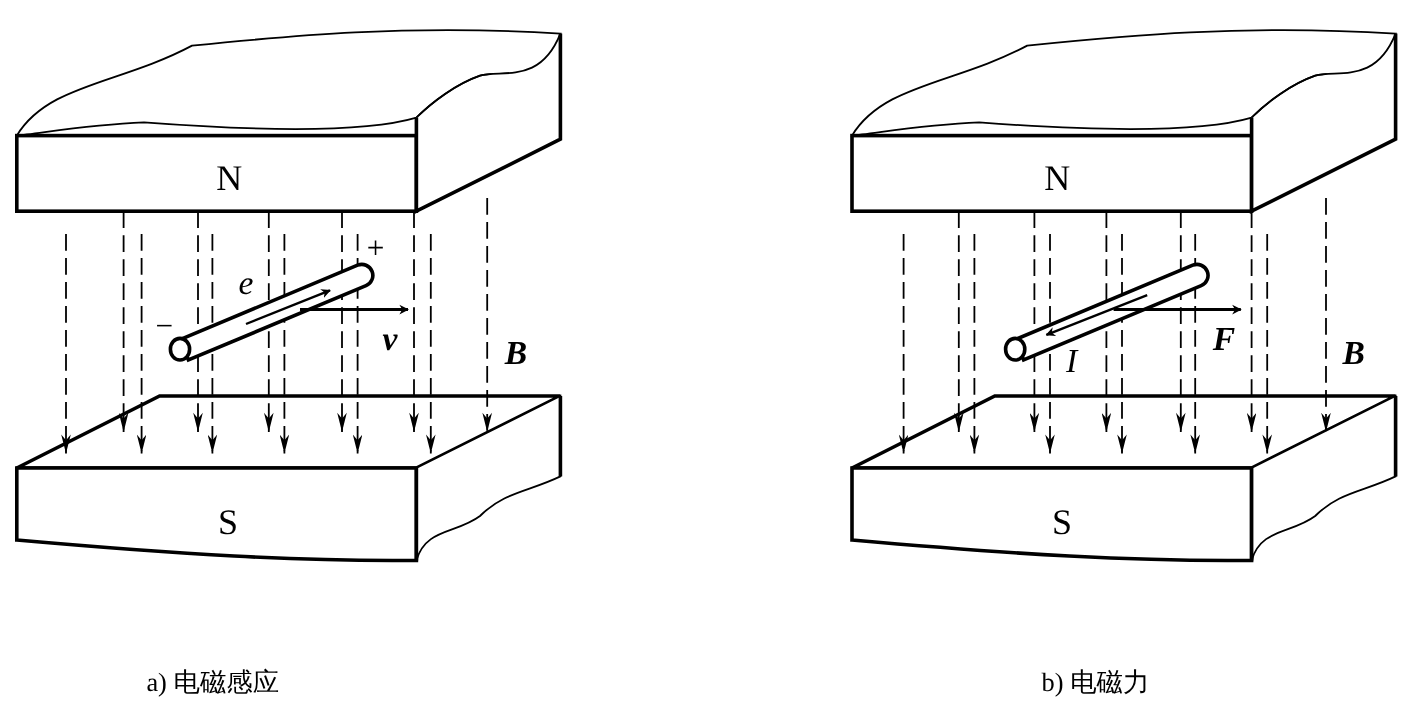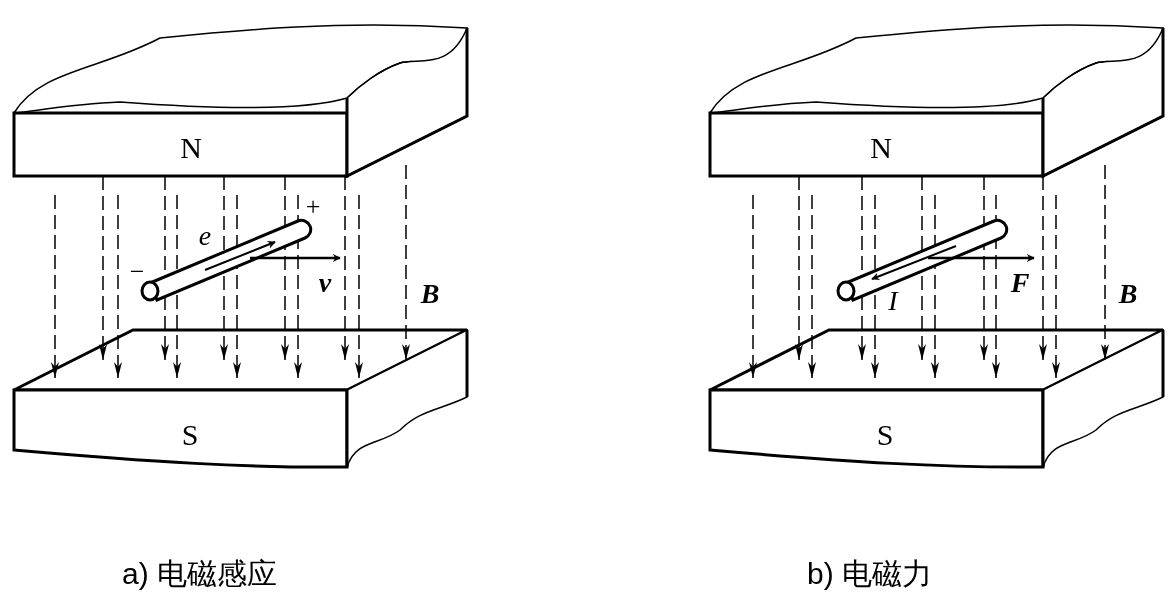--- a/index.html
+++ b/index.html
@@ -3,21 +3,21 @@
 <meta charset="utf-8">
 <style>
   html, body { margin: 0; padding: 0; background: #ffffff; }
   body { width: 1172px; height: 606px; position: relative; overflow: hidden; }
   svg { position: absolute; left: 0; top: 0; }
   .serif { font-family: "Liberation Serif", "DejaVu Serif", serif; }
   .pole { font-size: 30px; }
   .sym { font-size: 28px; font-style: italic; }
   .symb { font-size: 28px; font-style: italic; font-weight: bold; }
   .pm { font-size: 26px; }
-  .caption { position: absolute; top: 554px; font-family: Liberation Sans, sans-serif; font-size: 30px; color: #000; white-space: nowrap; }
+  .caption { position: absolute; top: 554px; font-family: Liberation Serif, serif; font-size: 22px; color: #000; white-space: nowrap; }
 </style>
 </head>
 <body>
 
 <svg width="1172" height="606" viewBox="0 0 1172 606" xmlns="http://www.w3.org/2000/svg">
   <defs>
     <marker id="ah" viewBox="0 0 10 10" refX="9" refY="5" markerWidth="8" markerHeight="14" orient="auto" markerUnits="userSpaceOnUse">
       <path d="M0,0 L10,5 L0,10 L3,5 Z" fill="#000"></path>
     </marker>
     <marker id="ahDown" viewBox="0 0 10 20" refX="5" refY="20" markerWidth="8" markerHeight="18" orient="0" markerUnits="userSpaceOnUse">
@@ -115,13 +115,13 @@
 
     <line x1="232" y1="258" x2="338" y2="258" stroke="#000" stroke-width="2.5" marker-end="url(#ah)"></line>
 
     <text class="serif sym" x="197" y="310" text-anchor="middle">I</text>
     <text class="serif symb" x="324" y="292" text-anchor="middle">F</text>
     <text class="serif symb" x="432" y="303" text-anchor="middle">B</text>
   </g>
 </svg>
 
 <div class="caption" style="left:122px;">a) 电磁感应</div>
-<div class="caption" style="left:807px;">b) 电磁力</div>
+<div class="caption" style="left:868px;">b) 电磁力</div>
 
 </body></html>

